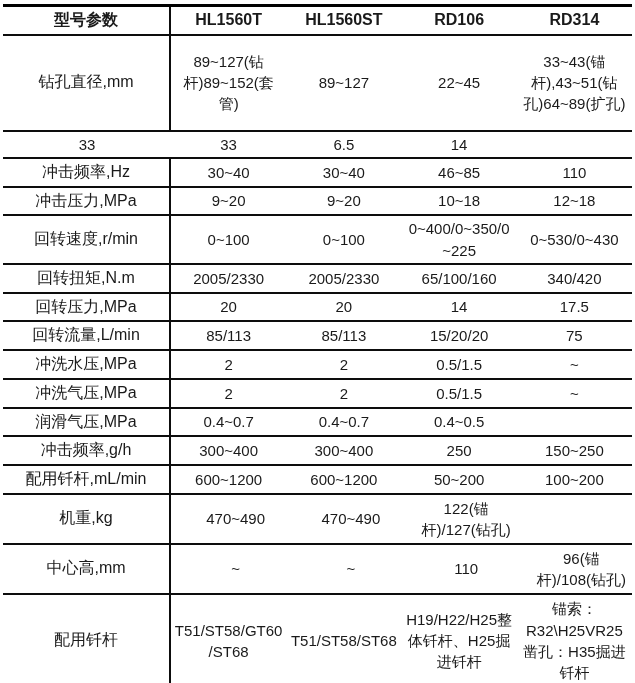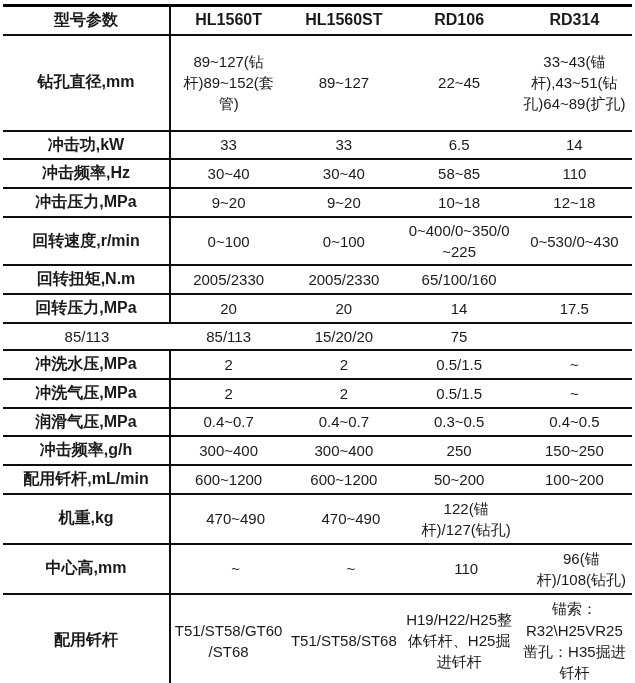--- a/index.html
+++ b/index.html
@@ -35,21 +35,21 @@
     align-items: center;
     justify-content: center;
     text-align: center;
     padding: 2px 3px;
     font-size: 15px;
     line-height: 1.42;
     overflow-wrap: anywhere;
     box-sizing: border-box;
   }
   .td.label {
-    font-weight: bold;
+    font-weight: normal;
     font-size: 16px;
     border-right: 2px solid #0d0d0d;
   }
   .thead .td {
     font-weight: bold;
     font-size: 16px;
     min-height: 25px;
   }
   .rh-xl  { min-height: 94px; }
   .rh-l   { min-height: 44px; }
@@ -72,32 +72,31 @@
 
     <div class="tr rh-xl">
       <div class="td label">钻孔直径,mm</div>
       <div class="td">89~127(钻杆)89~152(套管)</div>
       <div class="td">89~127</div>
       <div class="td">22~45</div>
       <div class="td">33~43(锚杆),43~51(钻孔)64~89(扩孔)</div>
     </div>
 
     <div class="tr">
-      <div class="td label">冲击功,kW</div>
       <div class="td">33</div>
       <div class="td">33</div>
       <div class="td">6.5</div>
       <div class="td">14</div>
     </div>
 
     <div class="tr">
       <div class="td label">冲击频率,Hz</div>
       <div class="td">30~40</div>
       <div class="td">30~40</div>
-      <div class="td">58~85</div>
+      <div class="td">46~85</div>
       <div class="td">110</div>
     </div>
 
     <div class="tr">
       <div class="td label">冲击压力,MPa</div>
       <div class="td">9~20</div>
       <div class="td">9~20</div>
       <div class="td">10~18</div>
       <div class="td">12~18</div>
     </div>
@@ -108,31 +107,33 @@
       <div class="td">0~100</div>
       <div class="td">0~400/0~350/0~225</div>
       <div class="td">0~530/0~430</div>
     </div>
 
     <div class="tr">
       <div class="td label">回转扭矩,N.m</div>
       <div class="td">2005/2330</div>
       <div class="td">2005/2330</div>
       <div class="td">65/100/160</div>
+      <div class="td">340/420</div>
     </div>
 
     <div class="tr">
       <div class="td label">回转压力,MPa</div>
       <div class="td">20</div>
       <div class="td">20</div>
       <div class="td">14</div>
       <div class="td">17.5</div>
     </div>
 
     <div class="tr">
+      <div class="td label">回转流量,L/min</div>
       <div class="td">85/113</div>
       <div class="td">85/113</div>
       <div class="td">15/20/20</div>
       <div class="td">75</div>
     </div>
 
     <div class="tr">
       <div class="td label">冲洗水压,MPa</div>
       <div class="td">2</div>
       <div class="td">2</div>
@@ -145,21 +146,20 @@
       <div class="td">2</div>
       <div class="td">2</div>
       <div class="td">0.5/1.5</div>
       <div class="td">~</div>
     </div>
 
     <div class="tr">
       <div class="td label">润滑气压,MPa</div>
       <div class="td">0.4~0.7</div>
       <div class="td">0.4~0.7</div>
-      <div class="td">0.3~0.5</div>
       <div class="td">0.4~0.5</div>
     </div>
 
     <div class="tr">
       <div class="td label">冲击频率,g/h</div>
       <div class="td">300~400</div>
       <div class="td">300~400</div>
       <div class="td">250</div>
       <div class="td">150~250</div>
     </div>

